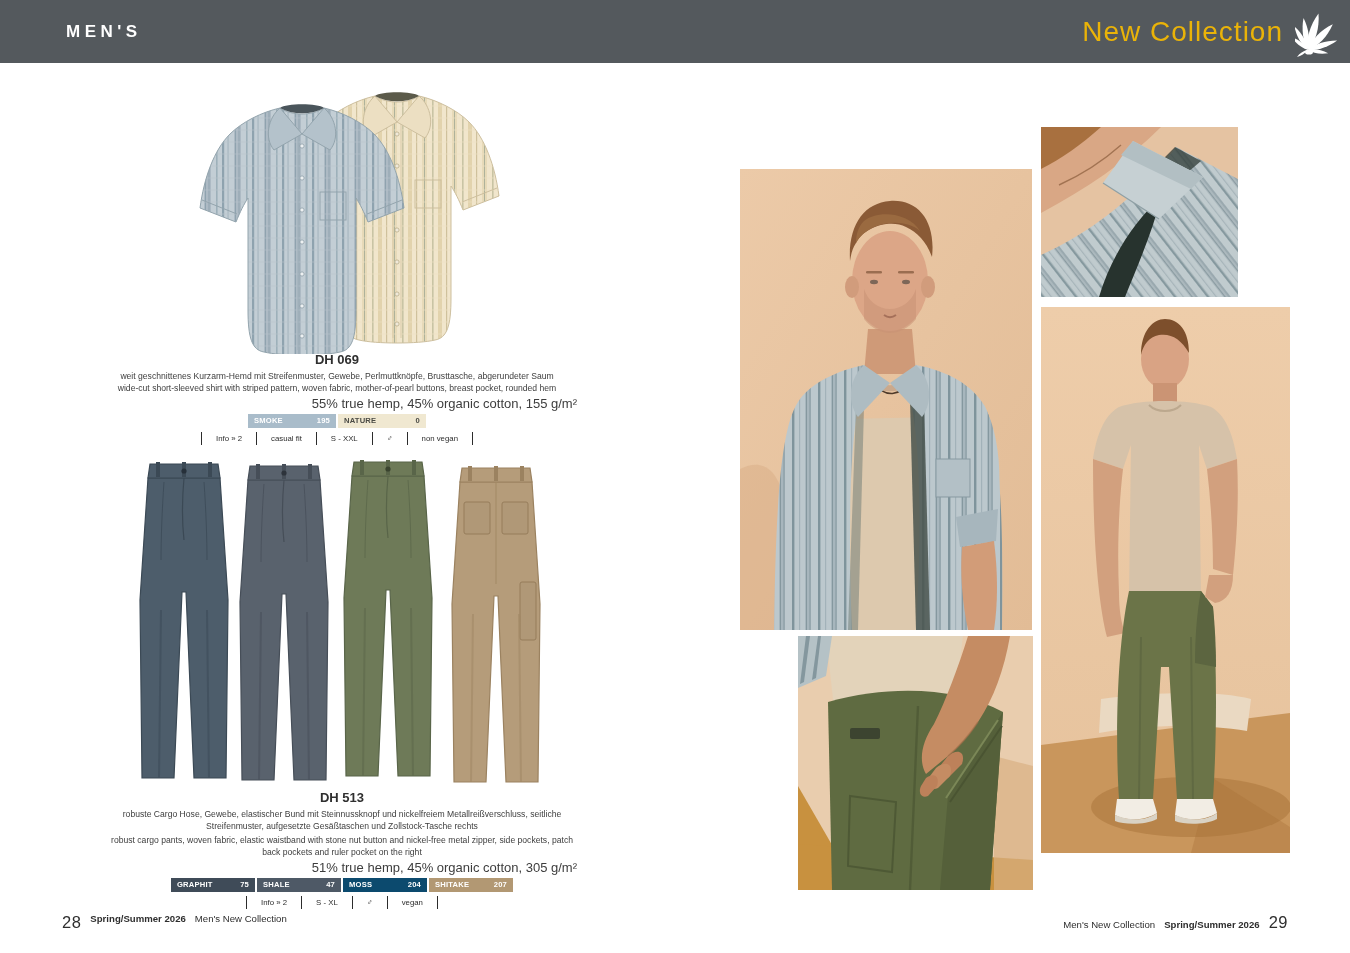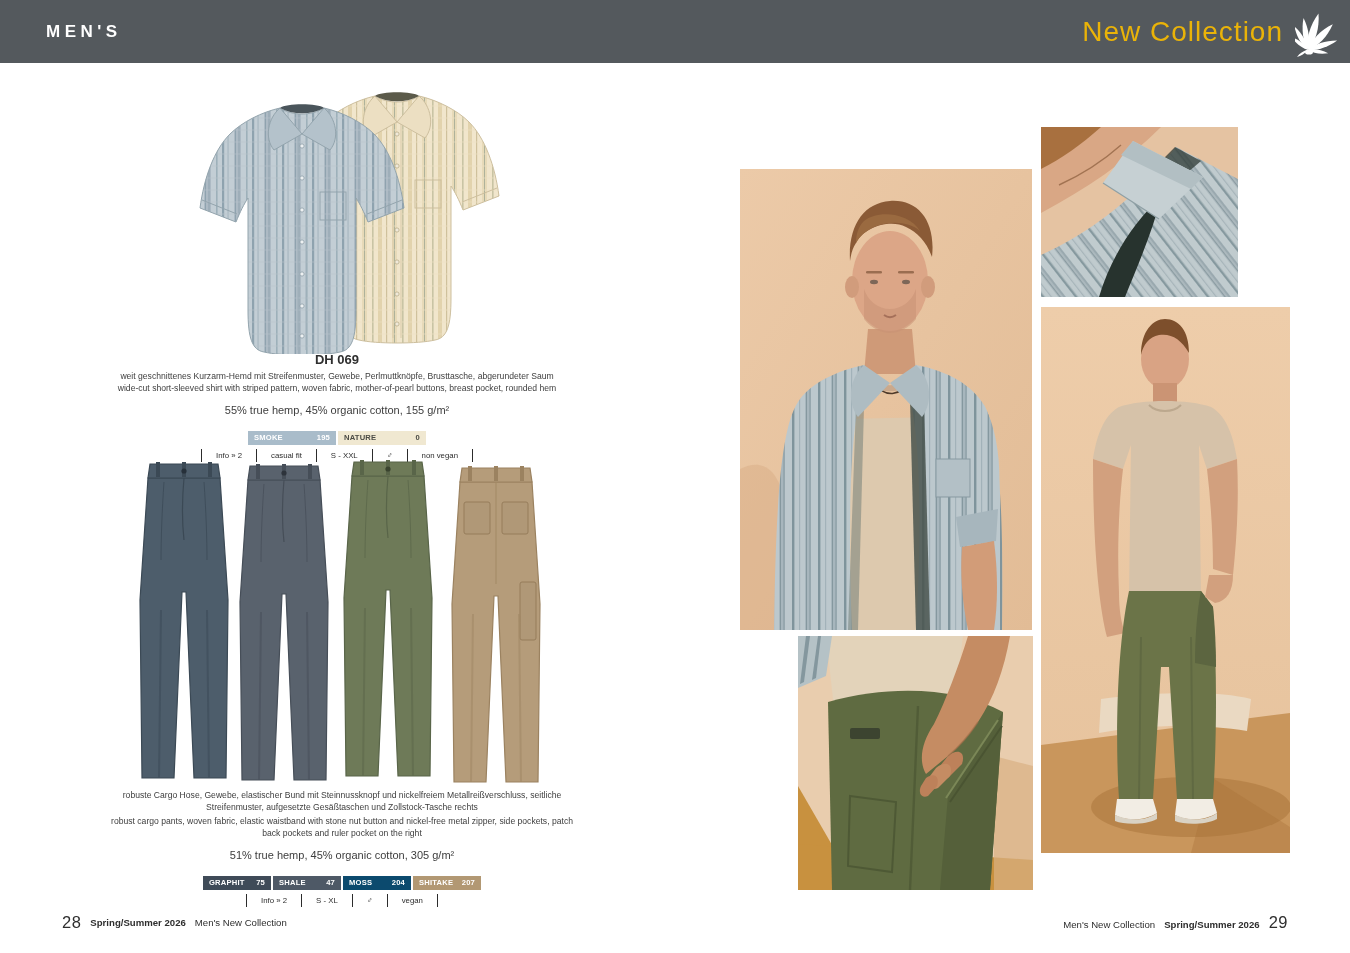--- a/index.html
+++ b/index.html
@@ -1,45 +1,45 @@
 <!DOCTYPE html>
 <html><head>
 <meta charset="utf-8">
 <style>
   html,body{margin:0;padding:0;background:#e8e8e8;}
   .page{position:relative;width:1350px;height:953px;background:#ffffff;overflow:hidden;
         font-family:"Liberation Sans",sans-serif;margin:0 auto;}
   
   .header{position:absolute;top:0;left:0;width:1350px;height:63px;background:#54595d;}
-  .brand{position:absolute;left:46px;top:50%;transform:translateY(-50%);
+  .brand{position:absolute;left:66px;top:50%;transform:translateY(-50%);
          color:#fff;font-size:17px;font-weight:bold;letter-spacing:4.5px;}
   .collection{position:absolute;right:5px;top:0;height:63px;display:flex;align-items:center;gap:12px;padding-right:4px;}
   .collection-label{color:#eab308;font-size:28px;font-weight:300;letter-spacing:1px;}
   .leaf{width:46px;height:50px;margin-top:4px;}
   
   .art{position:absolute;}
   .art svg{display:block;width:100%;height:100%;}
   
   .pblock{position:absolute;text-align:center;color:#3a3a3a;}
   .pcode{font-size:13px;font-weight:bold;color:#2f2f2f;margin-bottom:4px;}
   .pline{font-size:8.6px;line-height:11.5px;color:#3d3d3d;}
-  .pcomp{font-size:11px;line-height:11.5px;color:#3d3d3d;margin-top:11px;}
+  .pcomp{font-size:13px;line-height:11.5px;color:#3d3d3d;margin-top:4px;text-align:right;}
   .swrow{display:flex;justify-content:center;gap:2px;margin-top:4px;}
   .swatch{height:14px;display:flex;align-items:center;justify-content:space-between;
-          padding:0 6px;box-sizing:border-box;font-size:7.6px;font-weight:bold;letter-spacing:.2px;margin-top:10px;}
-  .sw-w88{width:88px;} .sw-w84{width:68px;}
+          padding:0 6px;box-sizing:border-box;font-size:7.6px;font-weight:bold;letter-spacing:.2px;}
+  .sw-w88{width:88px;} .sw-w84{width:84px;}
   .inforow{display:flex;justify-content:center;margin-top:4px;}
   .infoitem{font-size:7.8px;color:#2c2c2c;line-height:9px;padding:1px 14px;border-left:1.2px solid #2c2c2c;
             display:flex;align-items:center;height:11px;}
   .infoitem:last-child{border-right:1.2px solid #2c2c2c;}
   
   .photo{position:absolute;overflow:hidden;}
   .photo svg{display:block;width:100%;height:100%;}
   
-  .footer-left{position:absolute;left:62px;top:913px;display:flex;align-items:center;gap:9px;color:#2e2e2e;}
+  .footer-left{position:absolute;left:62px;top:913px;display:flex;align-items:flex-start;gap:9px;color:#2e2e2e;}
   .footer-right{position:absolute;right:62px;top:913px;display:flex;align-items:baseline;gap:9px;color:#2e2e2e;}
   .pagenum{font-size:16.5px;font-weight:400;letter-spacing:.5px;}
   .fbold{font-size:9.6px;font-weight:bold;}
   .freg{font-size:9.6px;}
 </style>
 </head>
 <body>
 
 <div class="page">
 
@@ -213,20 +213,21 @@
         <rect x="56" y="38" width="26" height="32" rx="2" fill="#b09877" stroke="#967d5b" stroke-width="1"></rect>
         <rect x="74" y="118" width="16" height="58" rx="2" fill="#b09877" stroke="#967d5b" stroke-width="1"></rect>
         <path d="M50,18 L50,120" stroke="#a28965" stroke-width="1" fill="none"></path>
         <path d="M27,150 L25,318" stroke="#a28965" stroke-width="2" fill="none" opacity="0.6"></path>
         <path d="M73,150 L75,318" stroke="#a28965" stroke-width="2" fill="none" opacity="0.6"></path>
       </g>
     </svg>
   </div>
 
   <div class="pblock" style="left:107px;top:790px;width:470px;">
+    <div class="pcode">DH 513</div>
     <div class="pline" style="max-width:470px;">robuste Cargo Hose, Gewebe, elastischer Bund mit Steinnussknopf und nickelfreiem Metallreißverschluss, seitliche Streifenmuster, aufgesetzte Gesäßtaschen und Zollstock-Tasche rechts</div>
     <div class="pline" style="max-width:470px;margin-top:3px;">robust cargo pants, woven fabric, elastic waistband with stone nut button and nickel-free metal zipper, side pockets, patch back pockets and ruler pocket on the right</div>
     <div class="pcomp">51% true hemp, 45% organic cotton, 305 g/m²</div>
     <div class="swrow">
       <div class="swatch sw-w84" style="background: rgb(63, 75, 88); color: rgb(255, 255, 255);">
         <span>GRAPHIT</span>
         <span>75</span>
       </div>
       <div class="swatch sw-w84" style="background: rgb(78, 89, 102); color: rgb(255, 255, 255);">
         <span>SHALE</span>

